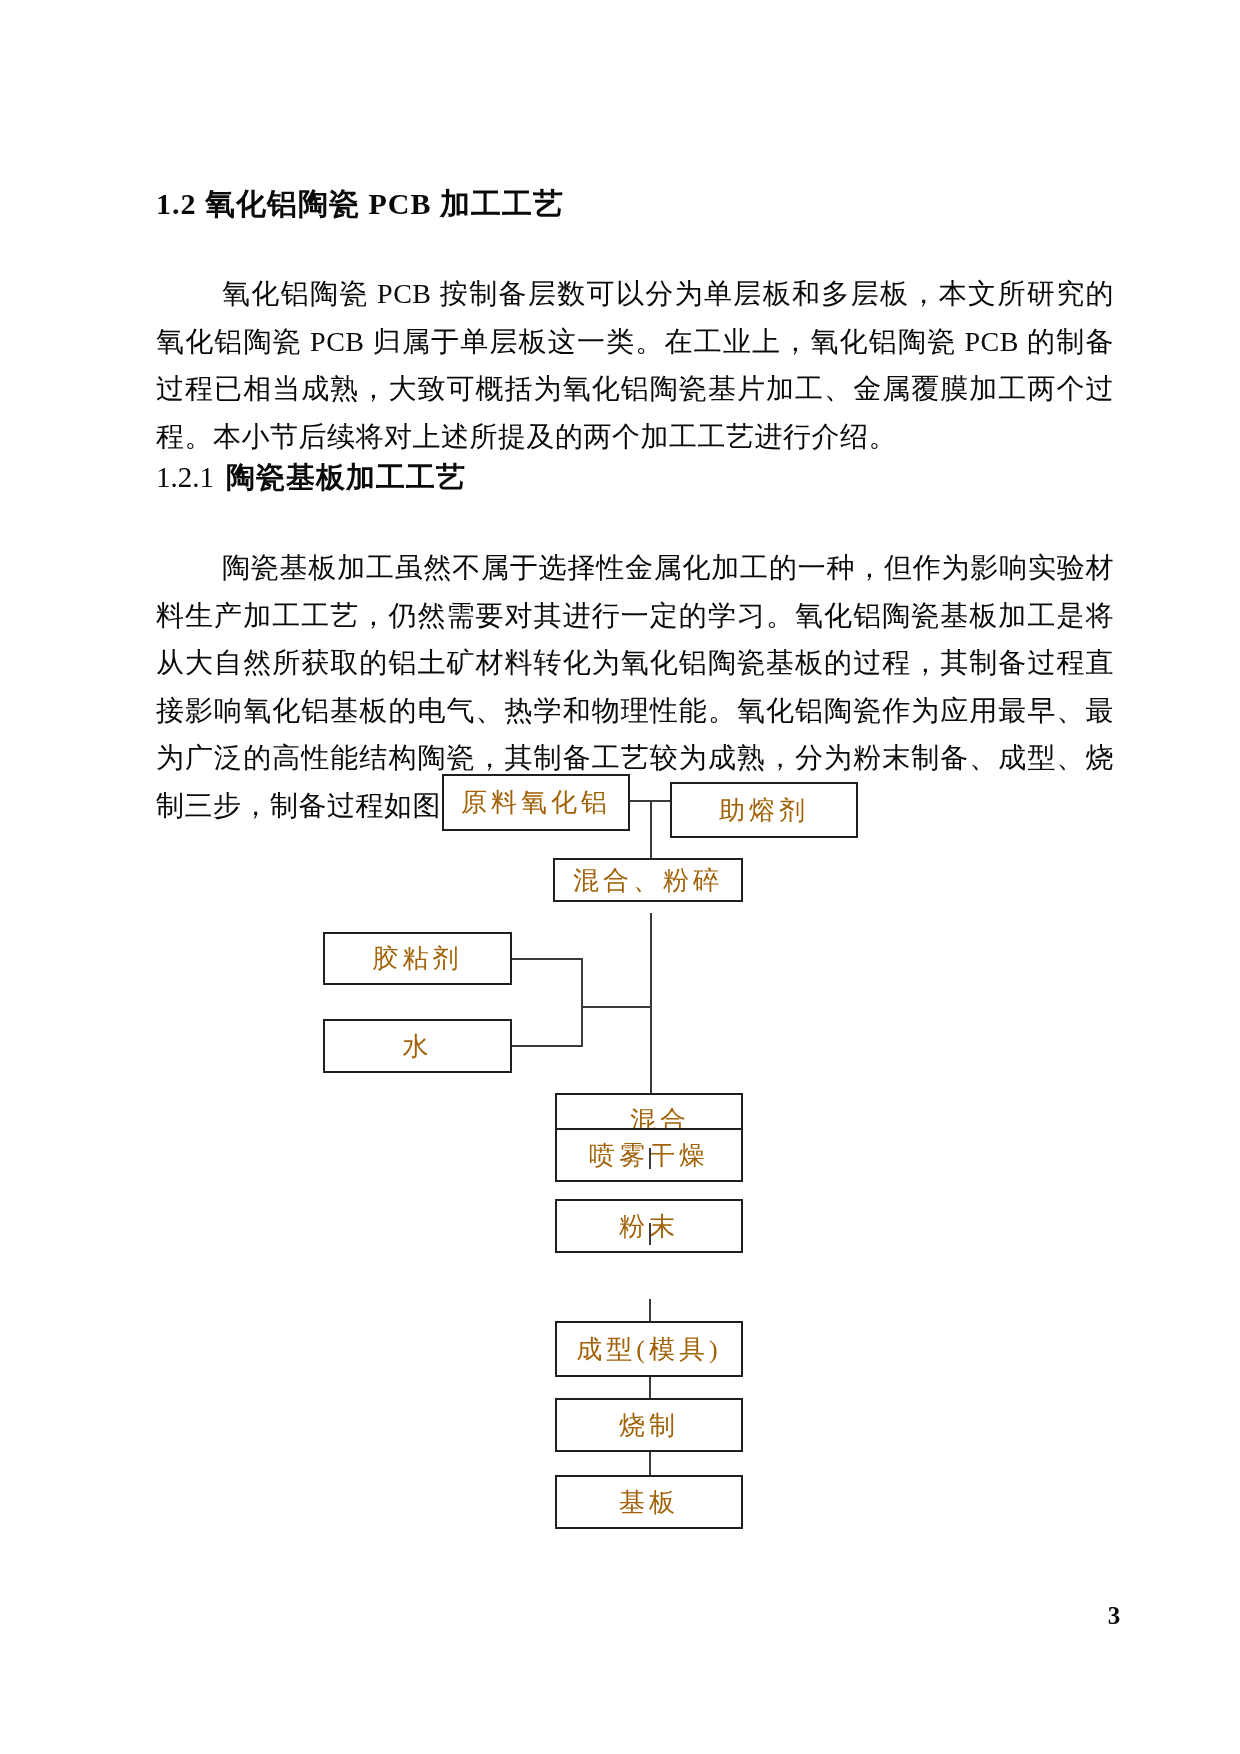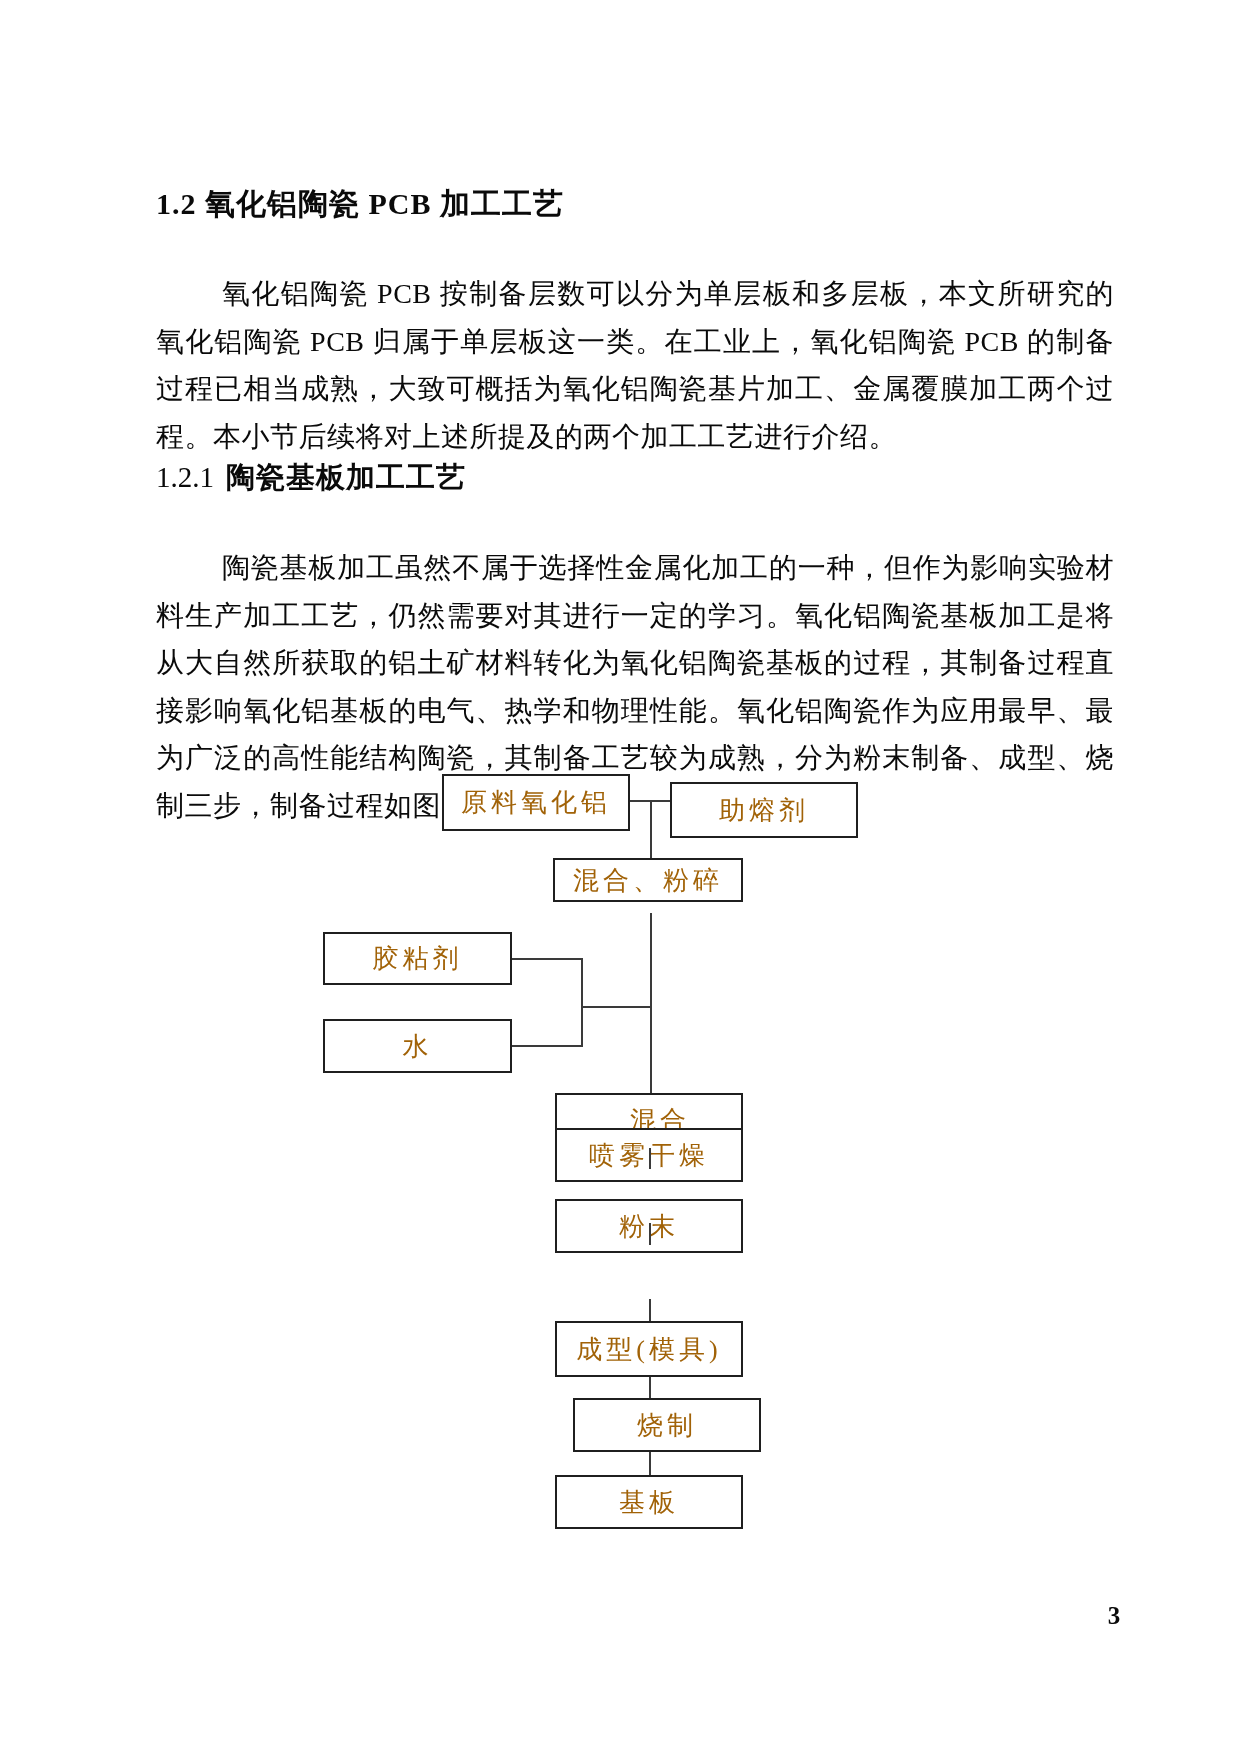--- a/index.html
+++ b/index.html
@@ -53,21 +53,21 @@
 
   .n-raw      { left: 442px; top: 774px;  width: 188px; height: 57px; }
   .n-flux     { left: 670px; top: 774px;  width: 188px; height: 56px; margin-top: 8px; }
   .n-mixcrush { left: 553px; top: 858px;  width: 190px; height: 44px; }
   .n-binder   { left: 323px; top: 932px;  width: 189px; height: 53px; }
   .n-water    { left: 323px; top: 1019px; width: 189px; height: 54px; }
   .n-mix      { left: 555px; top: 1093px; width: 188px; height: 55px; padding-left: 22px; }
   .n-spray    { left: 555px; top: 1128px; width: 188px; height: 54px; }
   .n-powder   { left: 555px; top: 1187px; width: 188px; height: 54px; margin-top: 12px; }
   .n-molding  { left: 555px; top: 1321px; width: 188px; height: 56px; }
-  .n-firing   { left: 555px; top: 1398px; width: 188px; height: 54px; margin-left: 18px; }
+  .n-firing   { left: 555px; top: 1398px; width: 188px; height: 54px; }
   .n-substrate{ left: 555px; top: 1475px; width: 188px; height: 54px; }
 
   .l-top-h        { left: 630px; top: 800px;  width: 40px;  height: 2px; }
   .l-top-v        { left: 650px; top: 801px;  width: 2px;   height: 57px; }
   .l-spine1       { left: 650px; top: 913px;  width: 2px;   height: 180px; }
   .l-binder-h     { left: 512px; top: 958px;  width: 71px;  height: 2px; }
   .l-water-h      { left: 512px; top: 1045px; width: 71px;  height: 2px; }
   .l-junction-v   { left: 581px; top: 958px;  width: 2px;   height: 89px; }
   .l-junction-h   { left: 581px; top: 1006px; width: 70px;  height: 2px; }
   .l-mix-spray    { left: 649px; top: 1148px; width: 2px;   height: 21px; }

